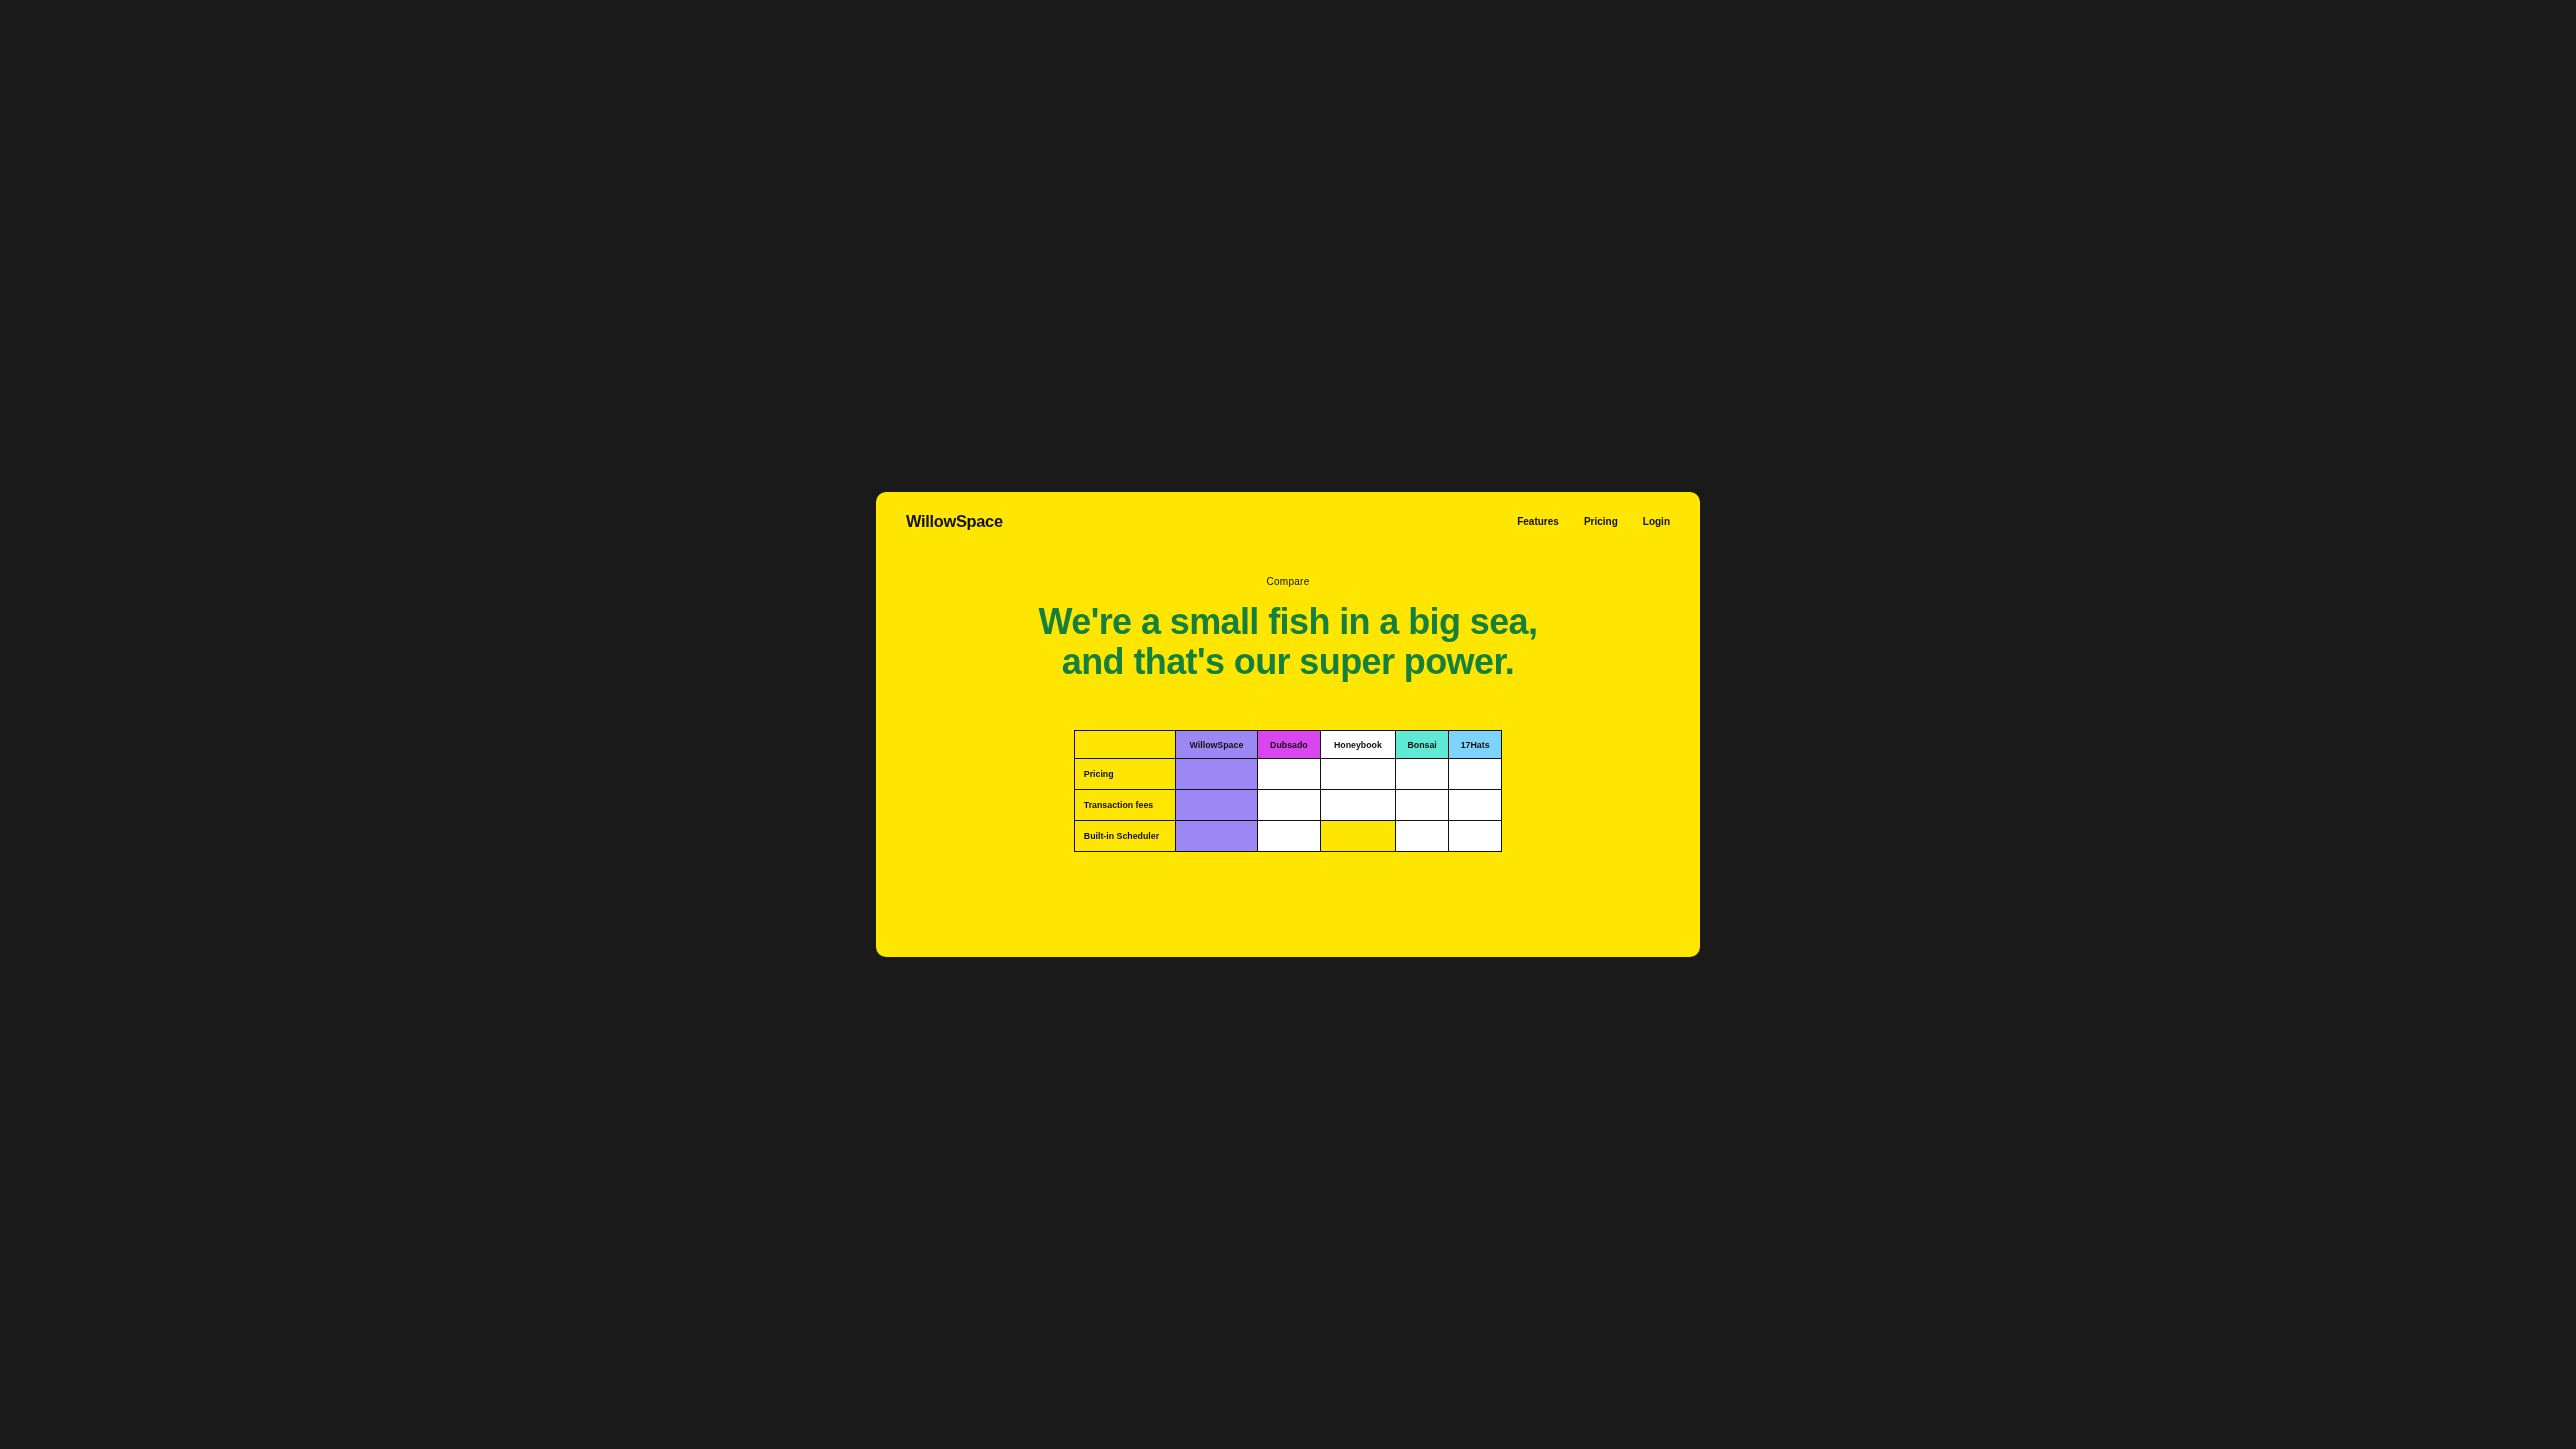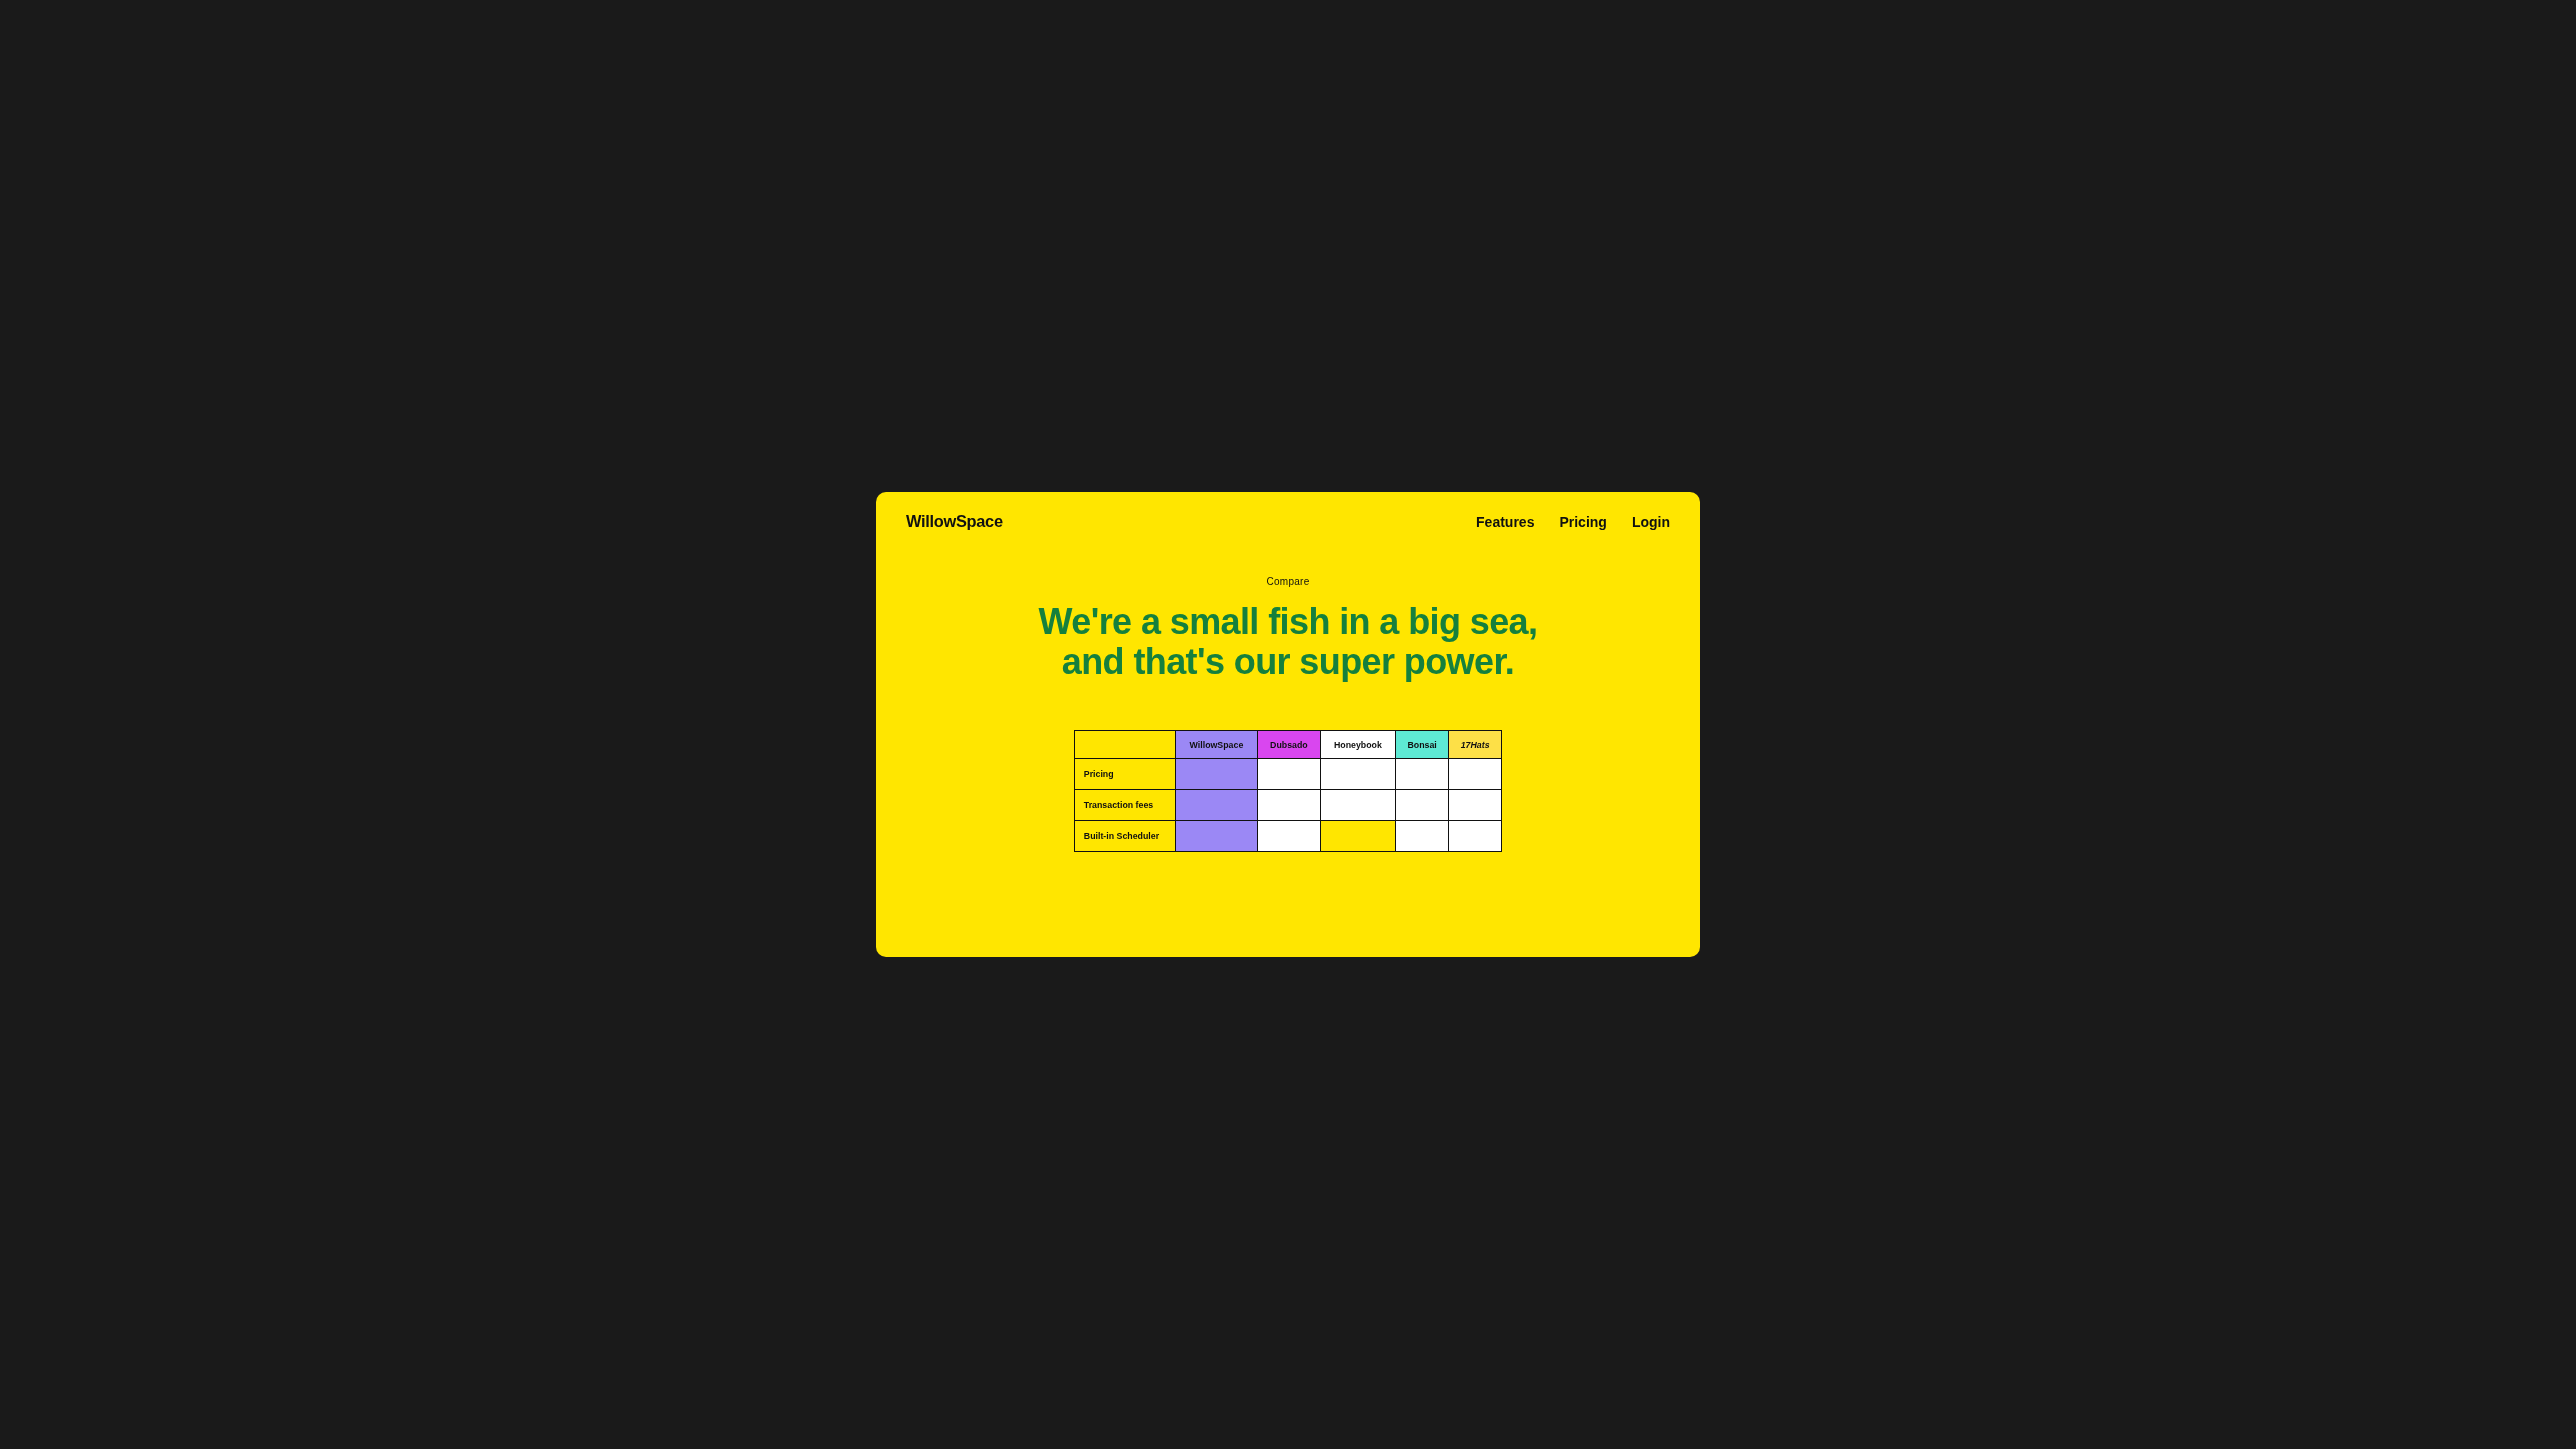--- a/index.html
+++ b/index.html
@@ -41,21 +41,21 @@
       letter-spacing: -0.3px;
     }
 
     .nav {
       display: flex;
       gap: 25px;
       align-items: center;
     }
 
     .nav-item {
-      font-size: 14px;
+      font-size: 10px;
       font-weight: 600;
       color: #111;
       cursor: pointer;
       text-decoration: none;
     }
 
     
     .hero {
       text-align: center;
       padding: 25px 30px 31px;
@@ -166,21 +166,21 @@
 
   <div class="table-wrapper">
     <table class="comparison-table">
       <thead>
         <tr>
           <th class="header-row-empty" style="background:transparent; border:none; width:101px;"></th>
           <th class="willowspace-header">WillowSpace</th>
           <th style="background:#d946ef;">Dubsado</th>
           <th style="background:white;">Honeybook</th>
           <th style="background:#5eead4;">Bonsai</th>
-          <th style="background:#fde047;font-style:italic;">17Hats</th>
+          <th style="background:#7dd3fc;">17Hats</th>
         </tr>
       </thead>
       <tbody>
         <tr>
           <td class="feature-label">Pricing</td>
           <td class="willowspace-cell"></td>
           <td></td>
           <td></td>
           <td></td>
           <td></td>

